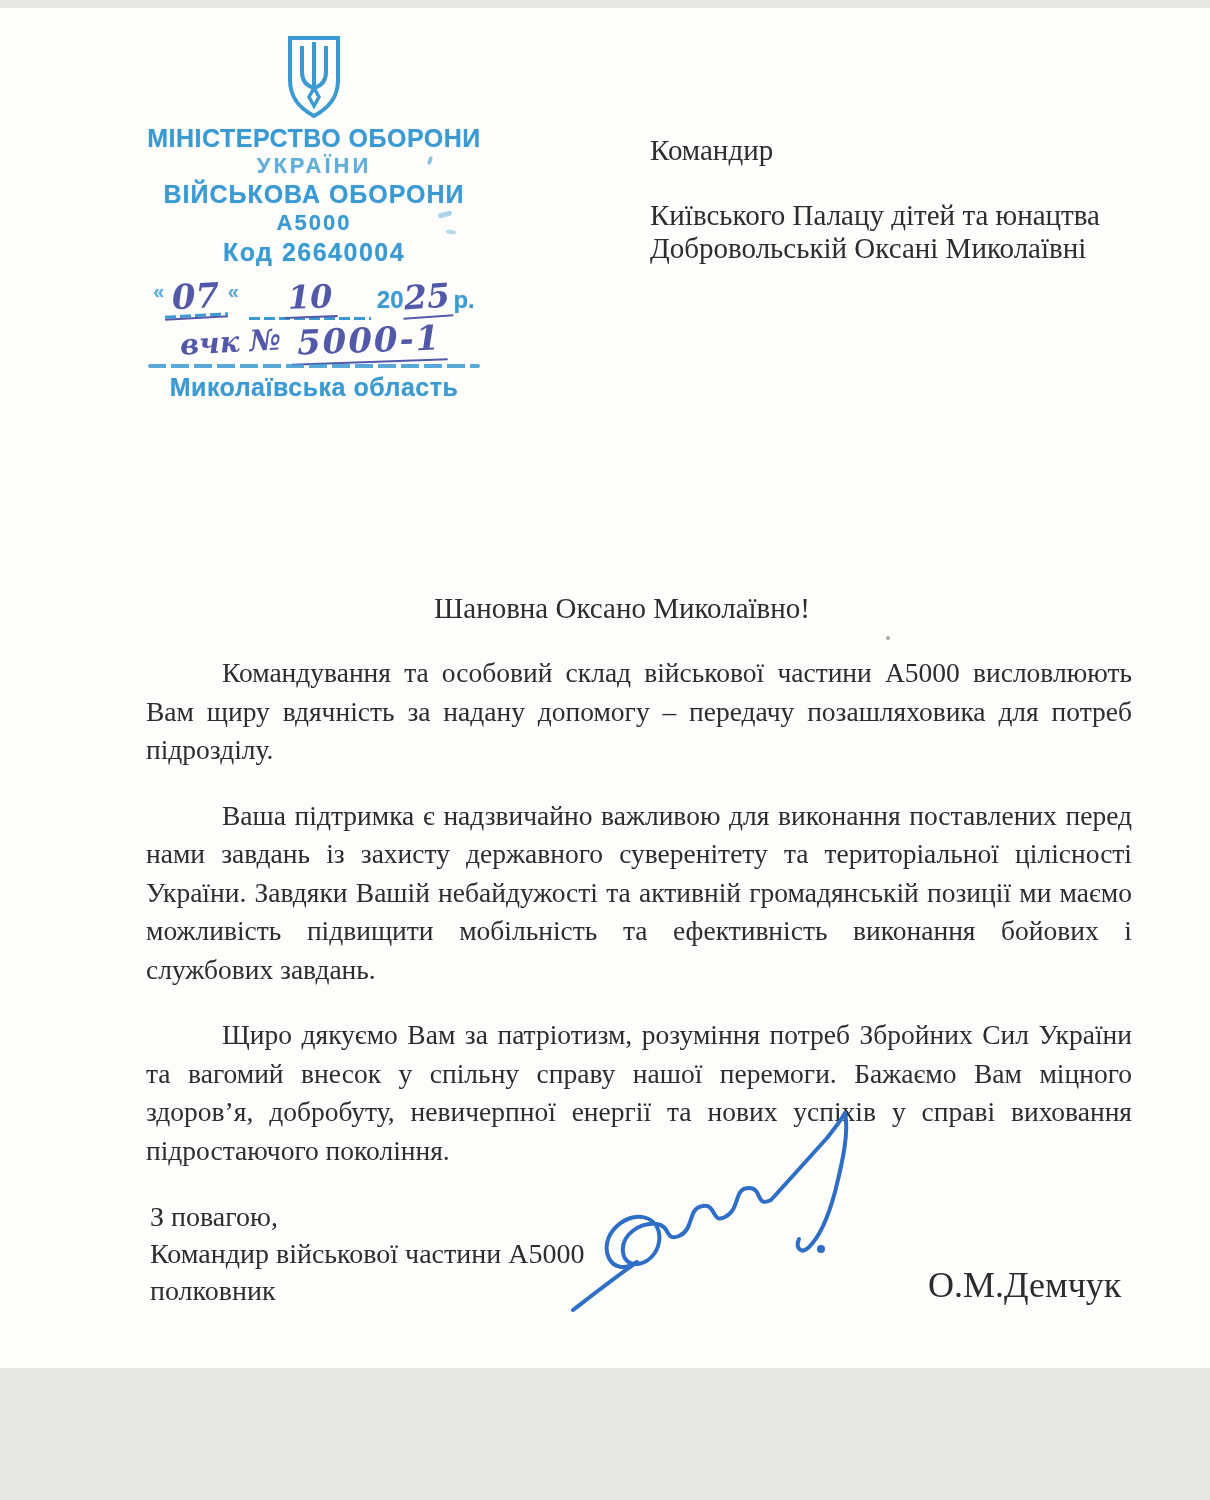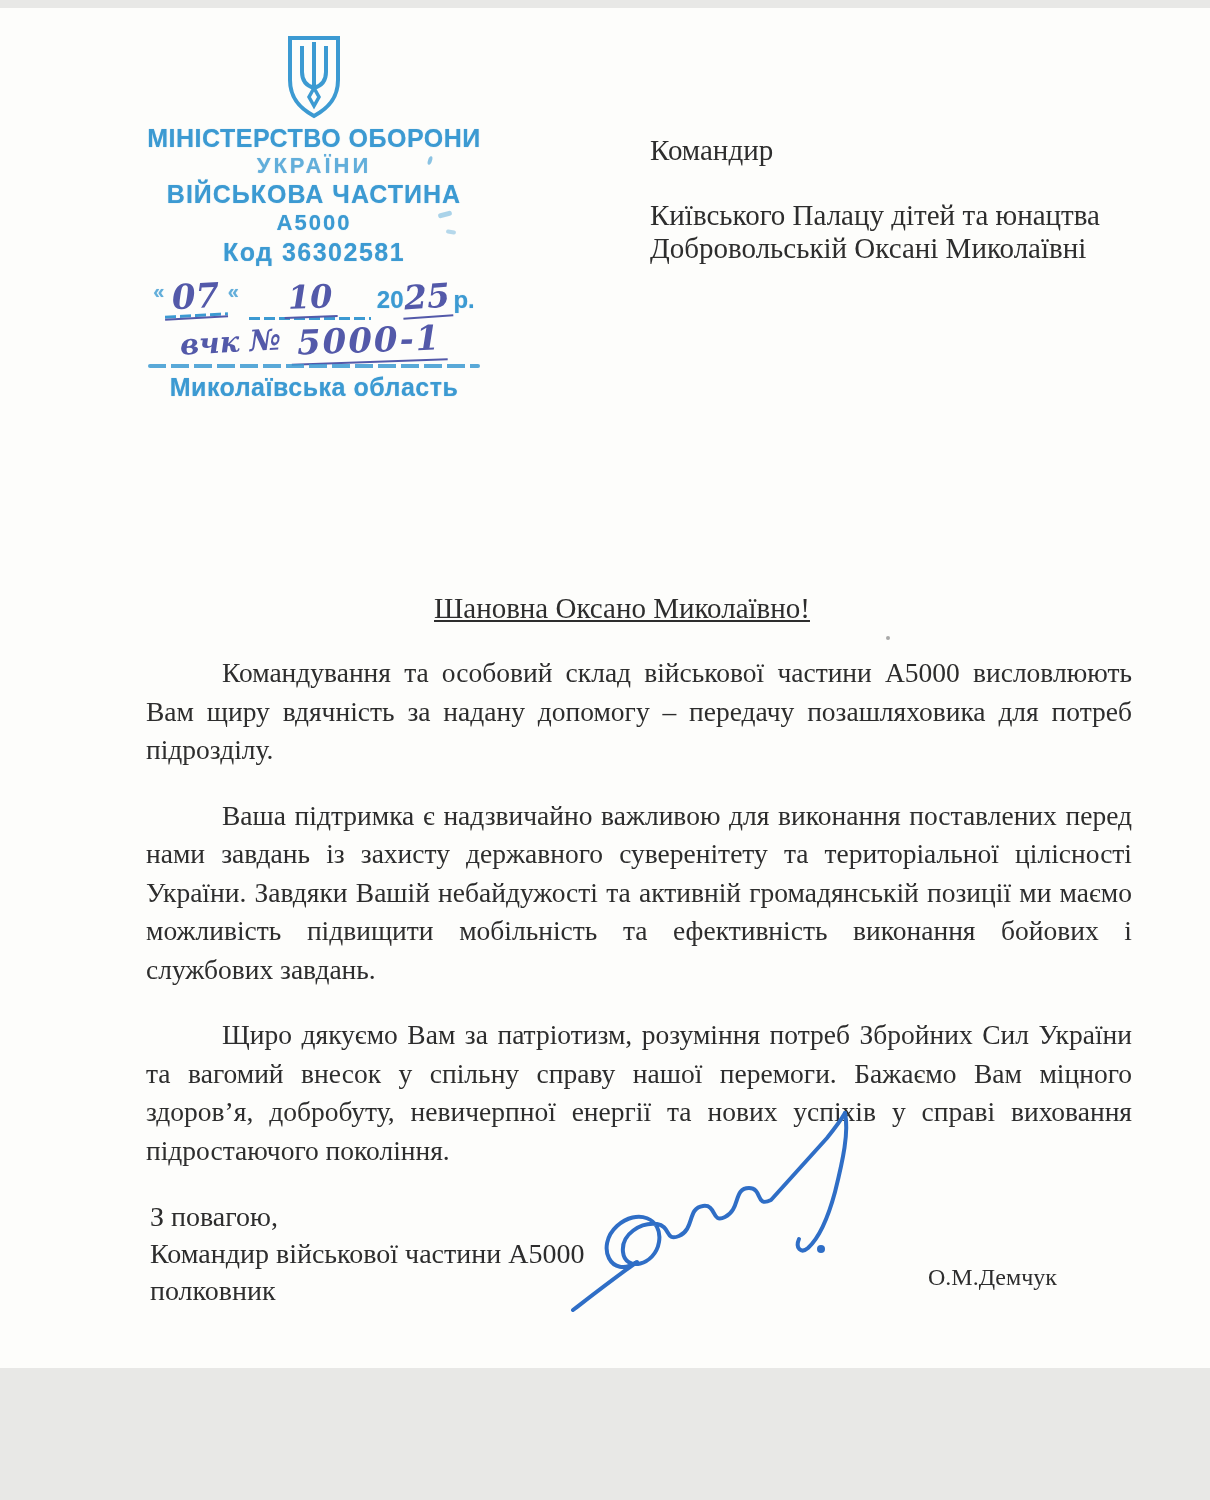--- a/index.html
+++ b/index.html
@@ -85,37 +85,36 @@
     position:absolute;left:650px;top:126px;
     font-size:29px;line-height:33px;
   }
   .addressee .a1{margin-bottom:32px;}
 
   
   .salutation{
     position:absolute;top:584px;left:0;width:100%;
     text-align:center;padding-left:34px;
     font-size:29px;
-    text-decoration:underline;
   }
   .body-text{
     position:absolute;left:146px;top:646px;width:986px;
     font-size:27.5px;line-height:38.5px;
     text-align:justify;
   }
   .body-text p{text-indent:76px;margin:0 0 27px 0;}
 
   
   .closing{
     position:absolute;left:150px;top:1190px;
     font-size:28px;line-height:37px;
   }
   .signer-name{
     position:absolute;left:928px;top:1256px;
-    font-size:24px;
+    font-size:36px;
   }
   .signature{
     position:absolute;left:565px;top:1088px;width:330px;height:238px;
   }
   .signature path{stroke:var(--signature-ink);}
 
   
   .artifact{position:absolute;background:var(--stamp-ink);border-radius:50%;}
   .art-1{left:428px;top:148px;width:4px;height:9px;opacity:.55;transform:rotate(18deg);}
   .art-2{left:438px;top:204px;width:14px;height:5px;opacity:.4;border-radius:3px;transform:rotate(-14deg);}
@@ -131,23 +130,23 @@
   <div class="stamp">
     <svg class="stamp-emblem" width="64" height="86" viewBox="0 0 64 86" fill="none">
       <path d="M8 4 H56 V46 C56 65 45 75 32 82 C19 75 8 65 8 46 Z" stroke-width="4" fill="none"></path>
       <path d="M32 8 V54" stroke-width="4"></path>
       <path d="M20 12 V38 C20 48 25 52 32 54" stroke-width="4"></path>
       <path d="M44 12 V38 C44 48 39 52 32 54" stroke-width="4"></path>
       <path d="M32 54 L27 63 L32 72 L37 63 Z" stroke-width="3.5"></path>
     </svg>
     <div class="st-l1">МІНІСТЕРСТВО ОБОРОНИ</div>
     <div class="st-l2">УКРАЇНИ</div>
-    <div class="st-l3">ВІЙСЬКОВА ЧАСТИНА</div>
+    <div class="st-l3">ВІЙСЬКОВА ОБОРОНИ</div>
     <div class="st-unit">А5000</div>
-    <div class="st-code">Код 36302581</div>
+    <div class="st-code">Код 26640004</div>
 
     <div class="date-row">
       <span class="q">«</span>
       <span class="hand hw-day">07</span>
       <span class="q">«</span>
       <span class="month-slot"><span class="hand hw-month">10</span></span>
       <span class="st-century">20</span>
       <span class="hand hw-year">25</span>
       <span class="st-ysuffix">р.</span>
     </div>

